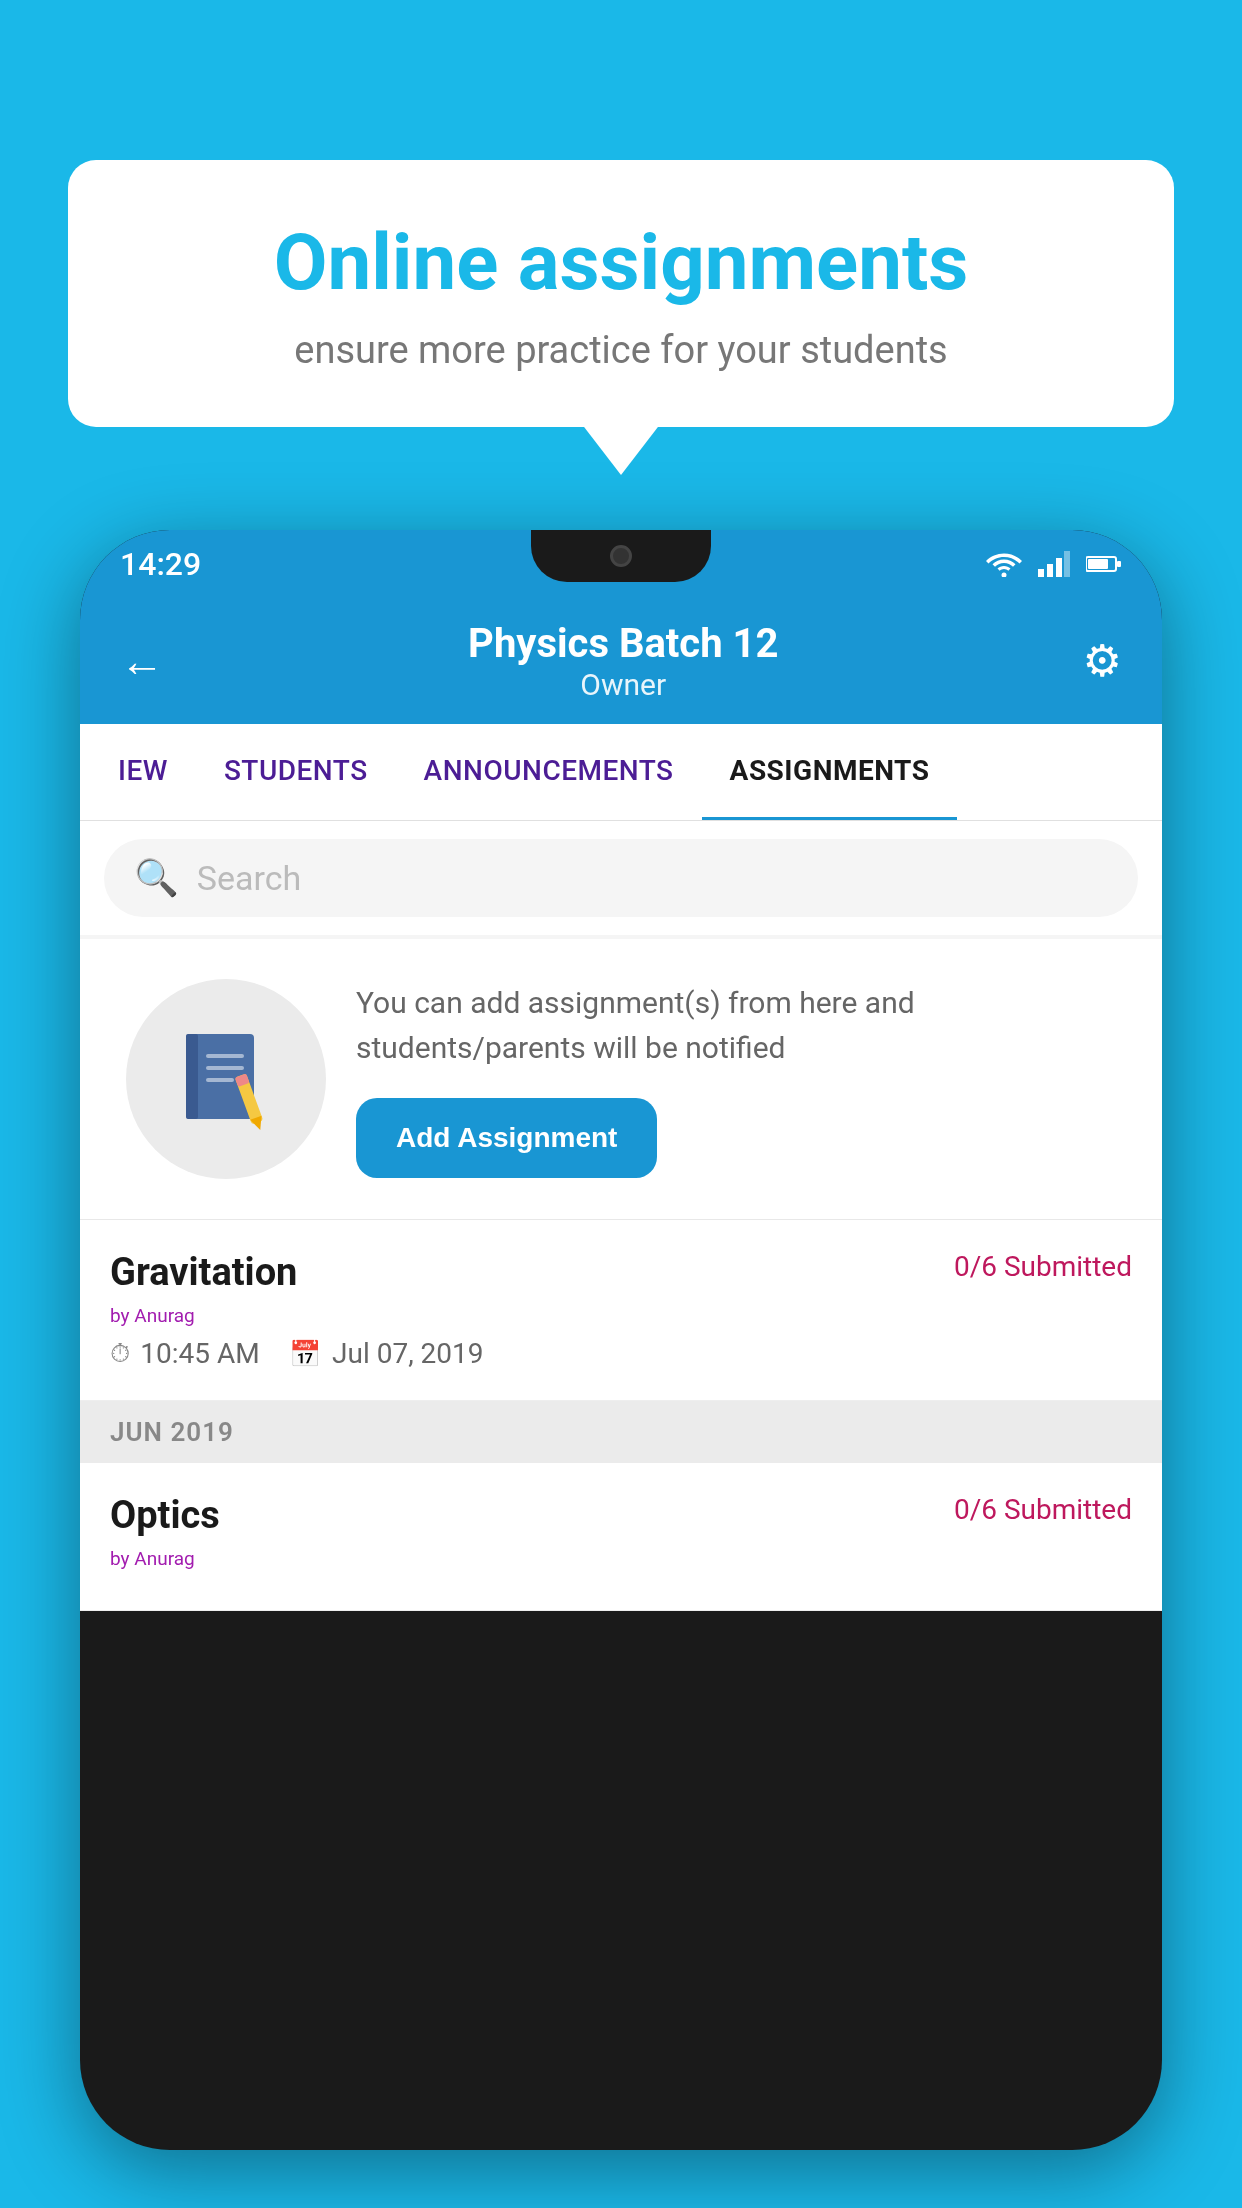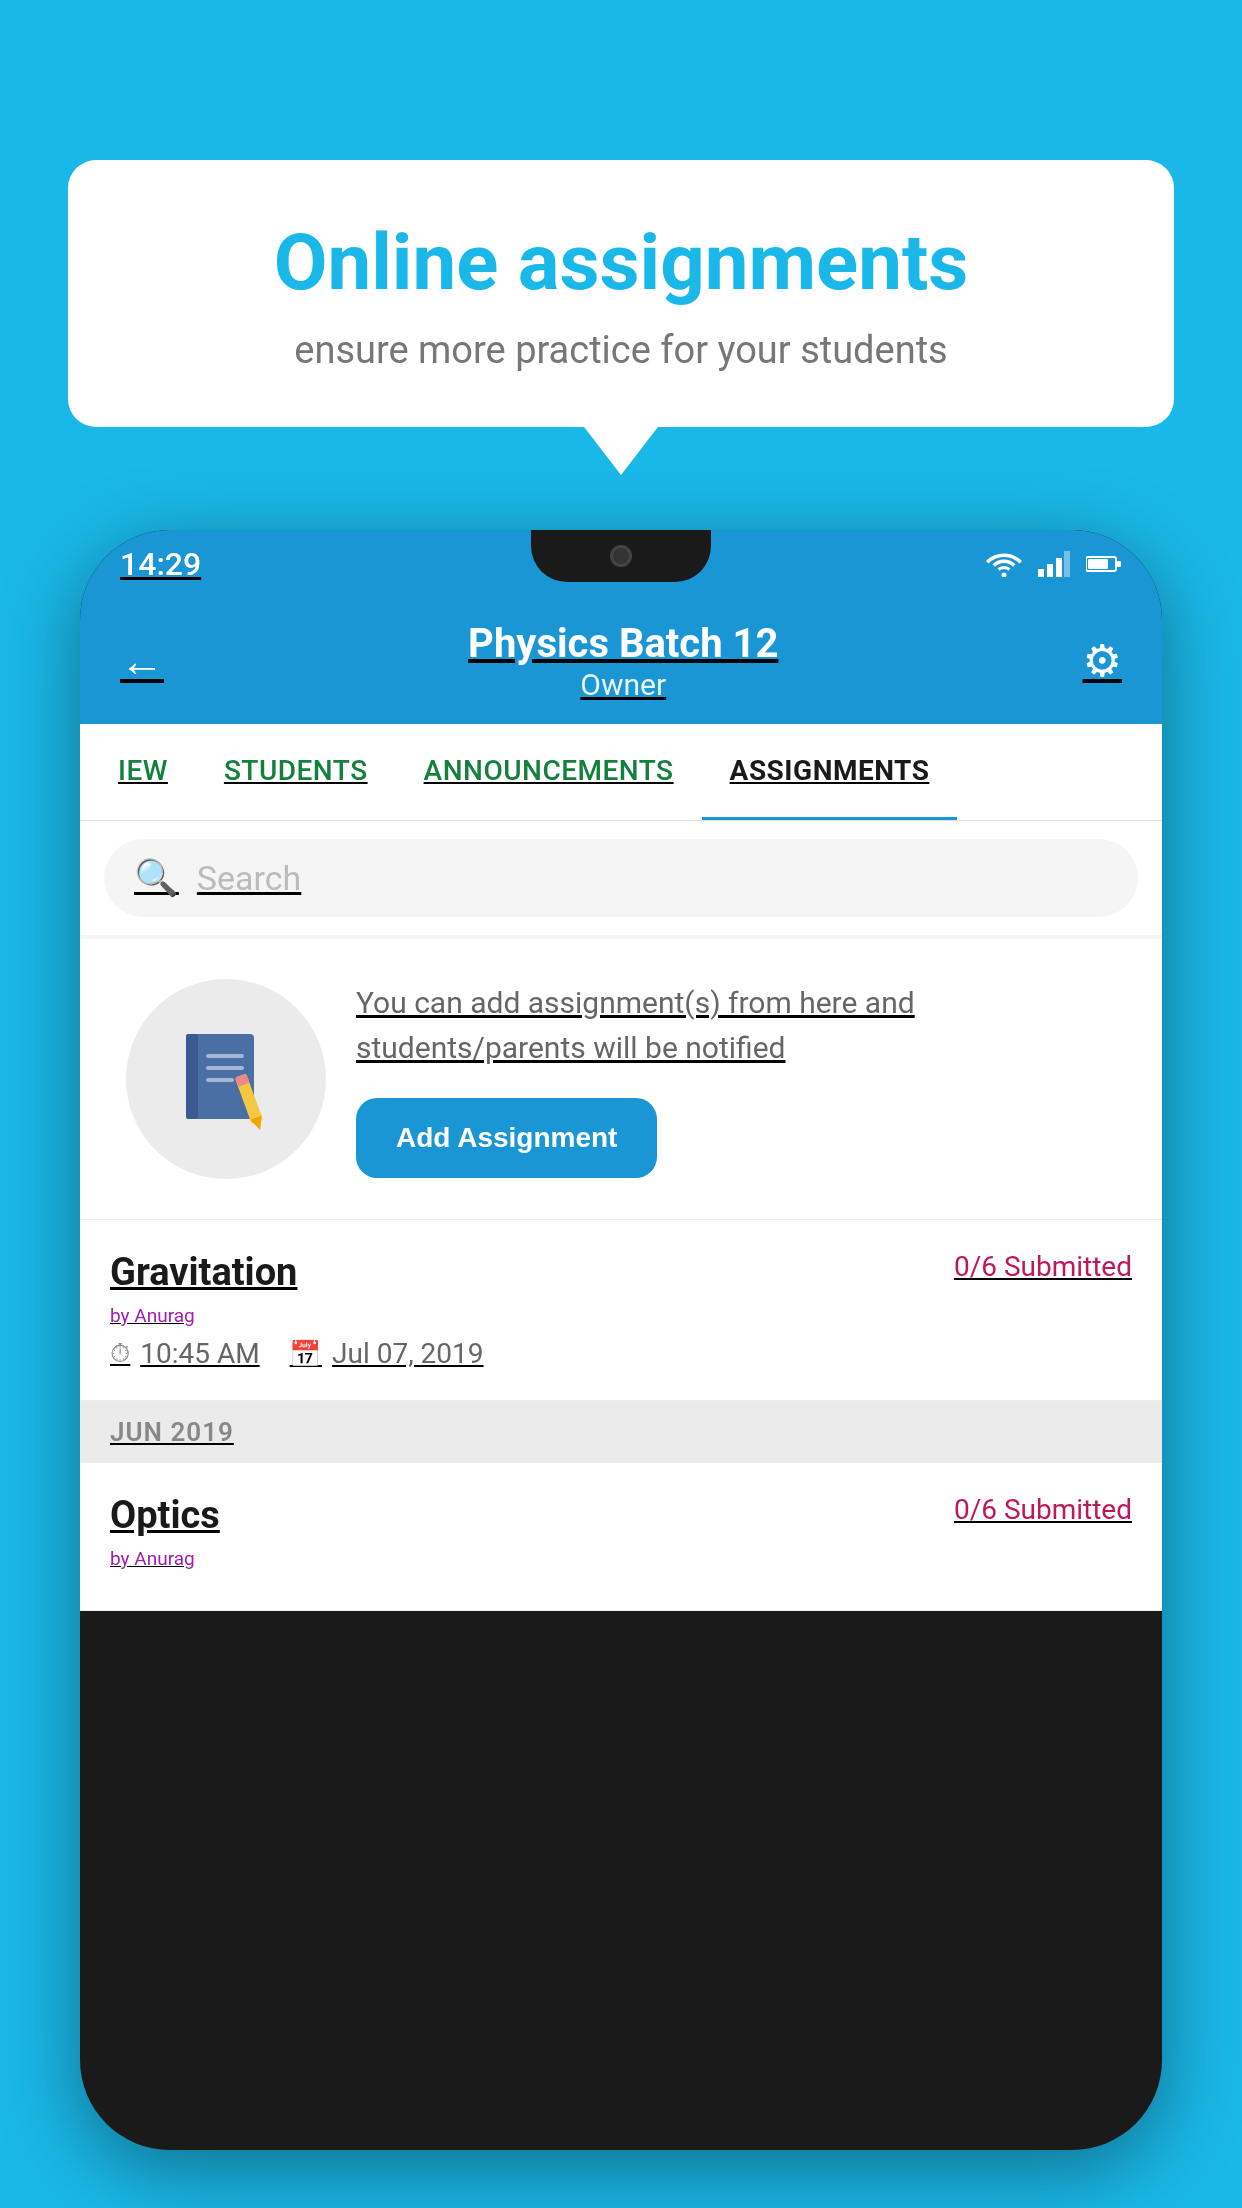--- a/index.html
+++ b/index.html
@@ -60,21 +60,20 @@
       font-weight: 400;
     }
 
     
     .phone-container {
       position: absolute;
       top: 530px;
       left: 80px;
       right: 80px;
       bottom: 0;
-      text-decoration: underline;
     }
 
     .phone-frame {
       width: 100%;
       height: 1620px;
       background: #1a1a1a;
       border-radius: 90px;
       position: relative;
       overflow: hidden;
       box-shadow: 0 20px 80px rgba(0,0,0,0.4);
@@ -165,21 +164,21 @@
     .tabs-bar {
       background: white;
       display: flex;
       border-bottom: 1px solid #e0e0e0;
       padding: 0 10px;
     }
 
     .tab-item {
       padding: 30px 28px;
       font-size: 28px;
-      color: #15803d;
+      color: #4c1d95;
       font-weight: 500;
       letter-spacing: 0.5px;
       cursor: pointer;
       white-space: nowrap;
       border-bottom: 3px solid transparent;
     }
 
     .tab-item.active {
       color: #1a1a1a;
       border-bottom: 3px solid #1996d3;

